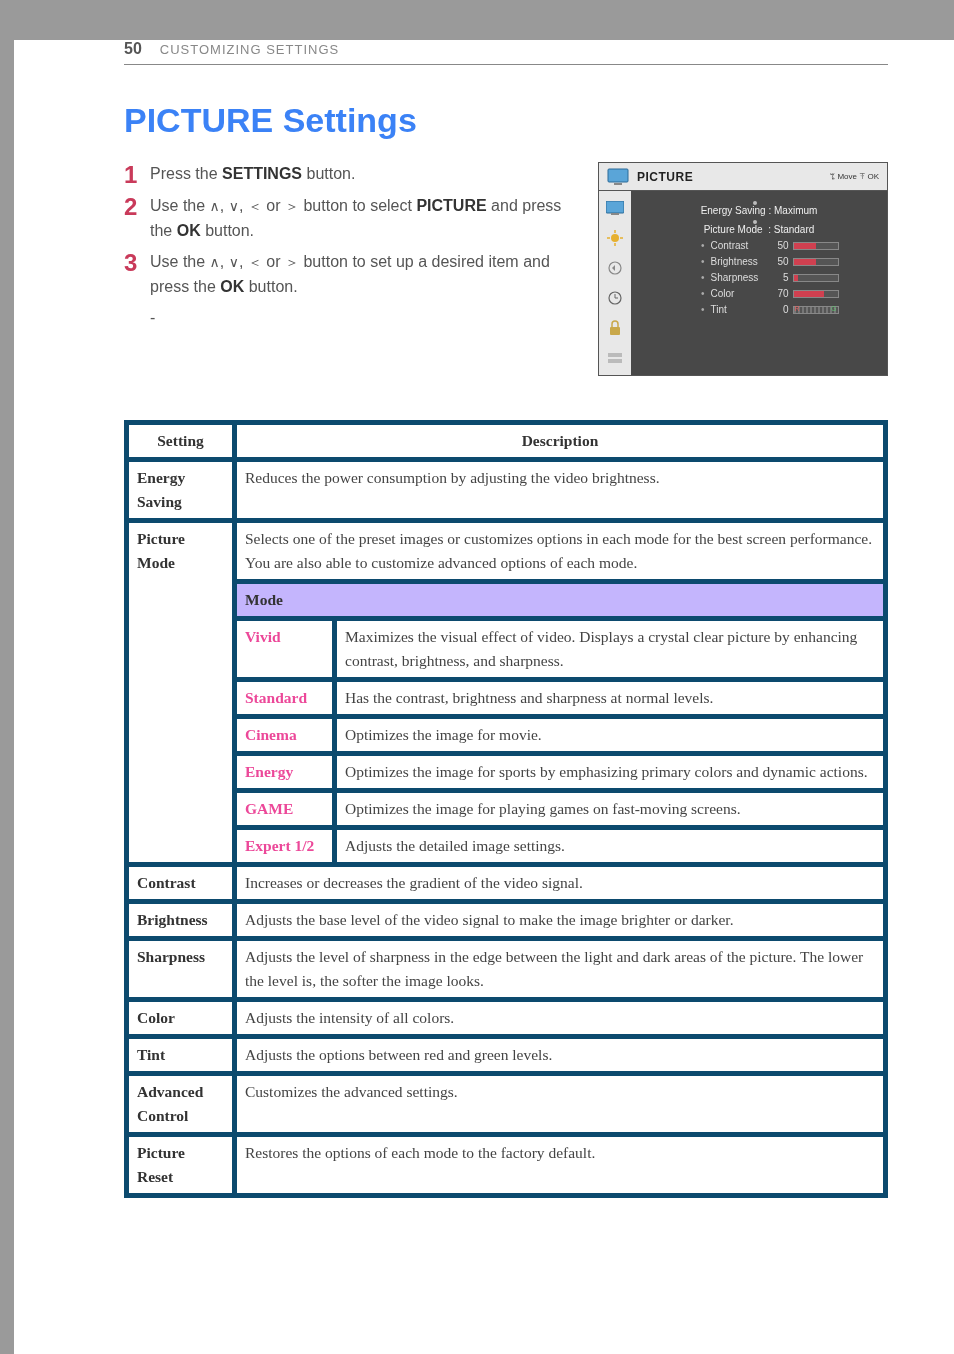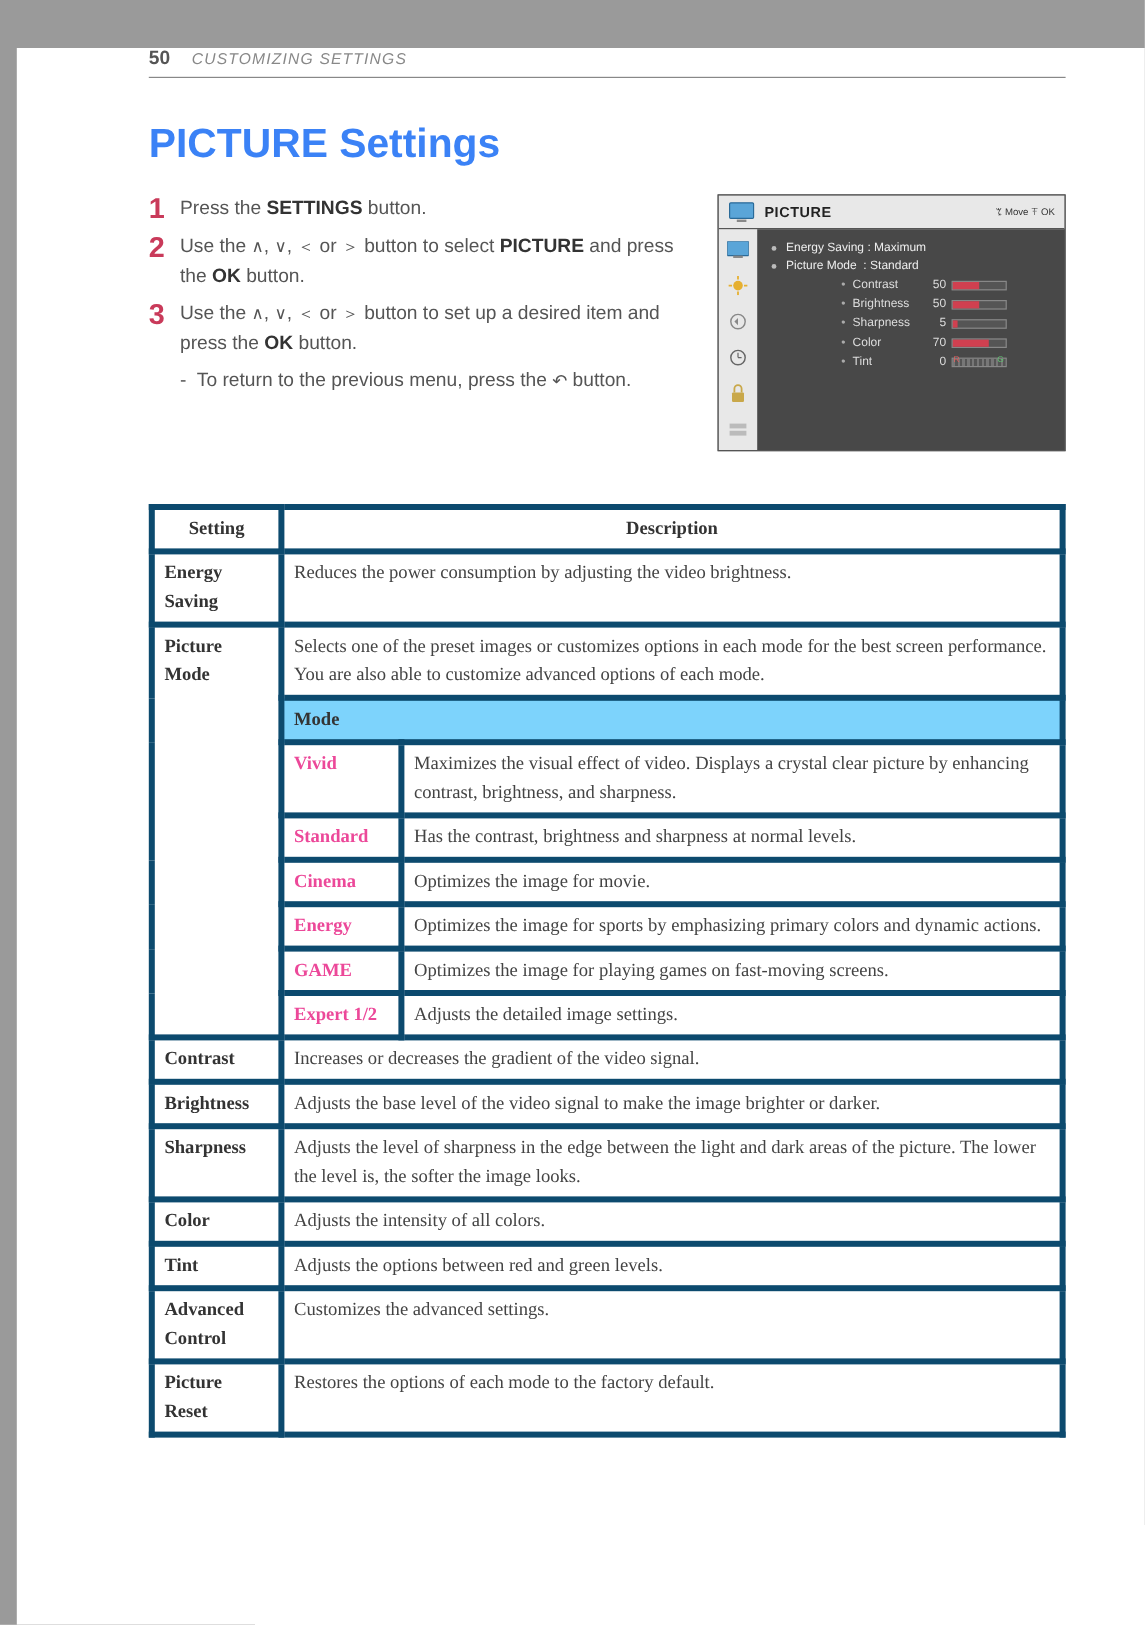--- a/index.html
+++ b/index.html
@@ -28,21 +28,20 @@
   .page-num {
     font-size: 16px;
     font-weight: bold;
     color: #555;
     margin-right: 18px;
   }
   .header-title {
     font-size: 13px;
     letter-spacing: 1px;
     color: #888;
-    font-style: italic;
   }
   h1 {
     font-size: 34px;
     font-weight: bold;
     color: #3b82f6;
     margin-bottom: 22px;
   }
   .cols {
     display: flex;
     gap: 10px;
@@ -112,21 +111,21 @@
     align-items: center;
     padding: 6px 0;
     gap: 8px;
   }
   .osd-side-icon {
     width: 22px; height: 22px;
     display: flex; align-items: center; justify-content: center;
     border-radius: 2px;
   }
   .osd-main { flex: 1; padding: 10px 12px 14px 12px; }
-  .osd-line { display: flex; align-items: center; margin-bottom: 4px; }
+  .osd-line { display: flex; align-items: center; margin-bottom: 4px; flex-direction: column; }
   .osd-dot { width: 4px; height: 4px; background: #bbb; border-radius: 50%; margin-right: 8px; }
   .osd-label-a { font-size: 10px; color: #eee; }
   .osd-slider-row {
     display: flex; align-items: center; margin: 5px 0 0 0;
     font-size: 10px;
   }
   .osd-slider-row .bullet { margin-left: 58px; margin-right: 6px; color: #aaa; }
   .osd-slider-label { width: 60px; }
   .osd-slider-val { width: 18px; text-align: right; margin-right: 4px; }
   .osd-bar {
@@ -163,21 +162,21 @@
     line-height: 1.55;
     font-family: Liberation Serif, serif;
   }
   table.settings th {
     font-weight: bold;
     text-align: center;
     color: #333;
   }
   table.settings td.label { font-weight: bold; color: #333; width: 108px; }
   table.settings td.mlabel { font-weight: bold; color: #ec4899; width: 100px; }
-  table.settings tr.mode-head td { font-weight: bold; color: #333; background: #7dd3fc; }
+  table.settings tr.mode-head td { font-weight: bold; color: #333; background: #c4b5fd; }
 
   .back-icon { font-size: 15px; vertical-align: middle; }
 </style>
 </head>
 <body>
 
 <div class="page">
 
   <div class="header">
     <span class="page-num">50</span>
@@ -203,23 +202,20 @@
         </li>
         <li>
           <span class="step-num">3</span>
           <span class="step-body">
             <span>Use the </span><span class="arrow">∧</span>, <span class="arrow">∨</span>, <span class="arrow">＜</span> or <span class="arrow">＞</span><span> button to set up a desired item and press the </span><span class="b">OK</span><span> button.</span>
           </span>
         </li>
       </ol>
       <div class="sub">
         <span class="dash">-</span>
-        <span>
-          <span>To return to the previous menu, press the </span><span class="back-icon">↶</span><span> button.</span>
-        </span>
       </div>
     </div>
 
     <div class="osd">
       <div class="osd-head">
         <svg width="22" height="18" viewBox="0 0 22 18">
             <rect x="1" y="1" width="20" height="13" rx="1" fill="#5aa5d8" stroke="#2a6a98"></rect>
             <rect x="7" y="15" width="8" height="2" fill="#888"></rect>
           </svg>
         <span class="osd-head-title">PICTURE</span>

